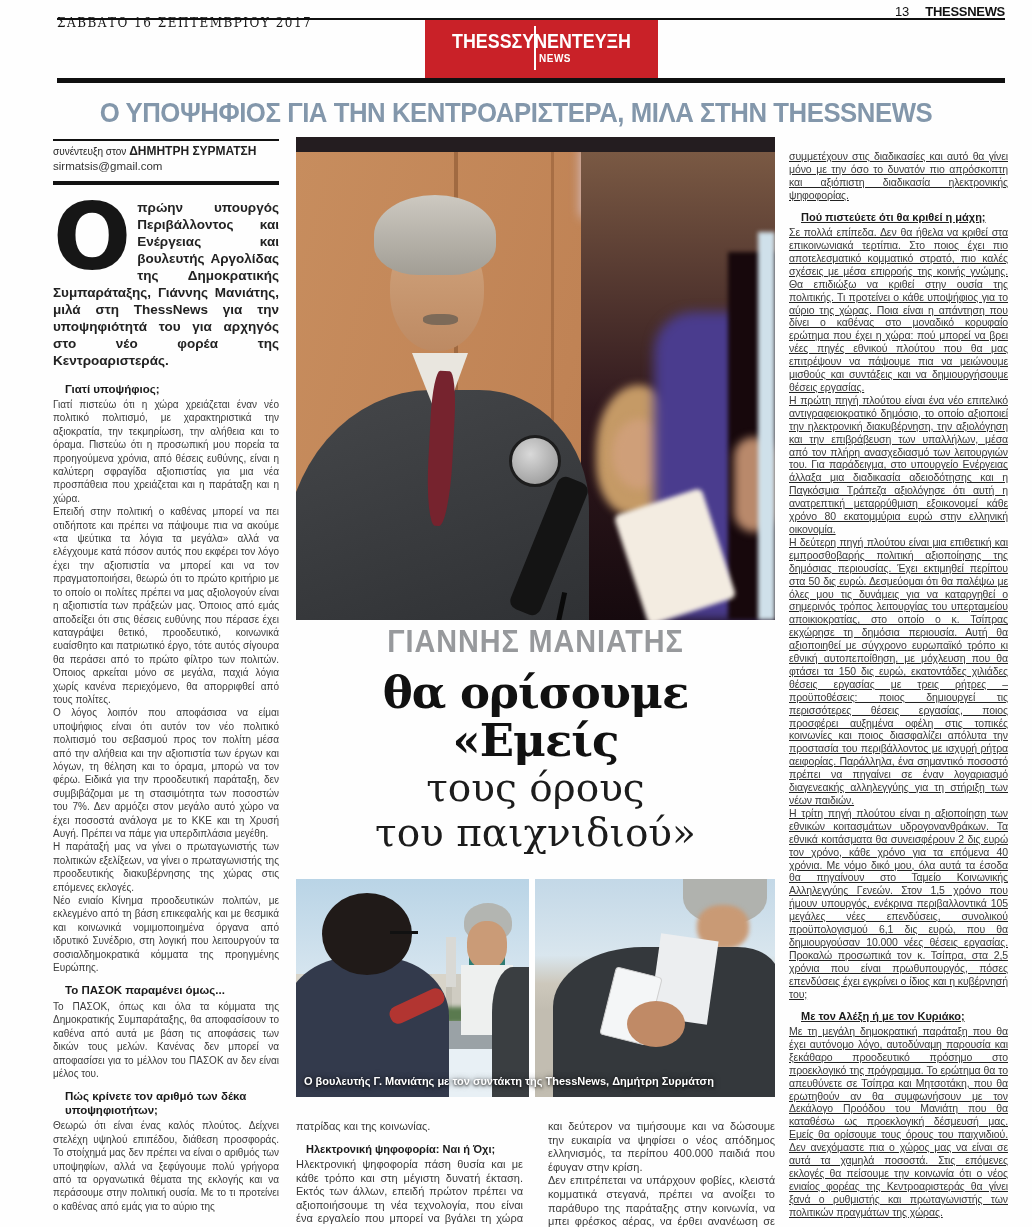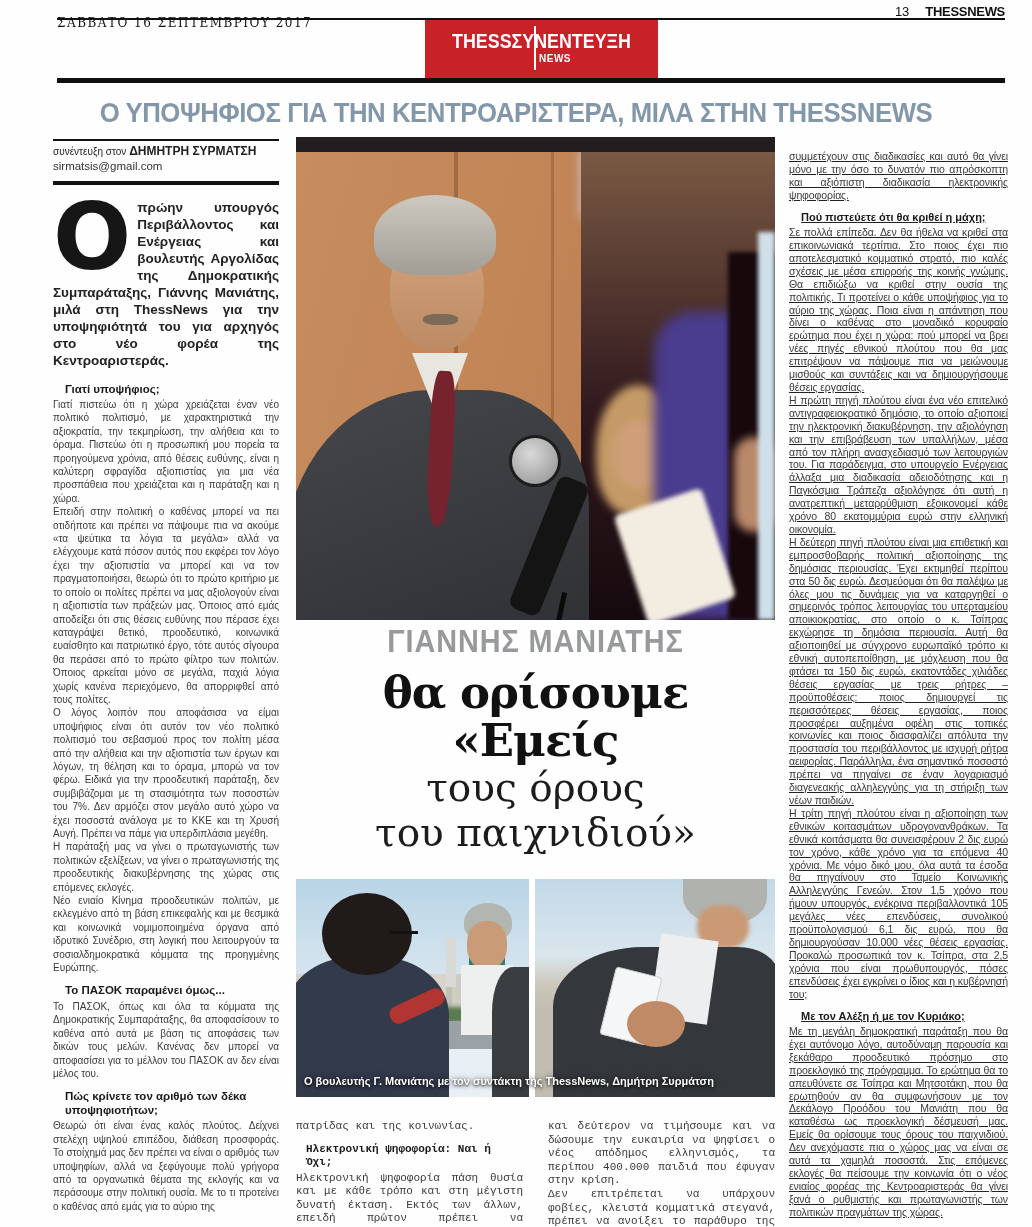--- a/index.html
+++ b/index.html
@@ -39,21 +39,21 @@
   .ph{position:absolute;}
   .person-name{position:absolute;left:0;top:487px;width:100%;text-align:center;font-weight:bold;font-size:31px;
                color:#97999c;letter-spacing:1px;transform:scaleX(.93);white-space:nowrap;}
   .quote{position:absolute;left:0;top:532px;width:100%;text-align:center;font-family:"DejaVu Serif",serif;color:#111;}
   .quote .big{font-size:45px;line-height:48px;font-weight:bold;letter-spacing:-1px;}
   .quote .small{font-size:39px;line-height:45px;font-weight:normal;color:#1c1c1c;}
   .photo2{position:absolute;left:0;top:742px;width:479px;height:218px;overflow:hidden;background:#cfdde8;}
   .p2-caption{position:absolute;left:8px;bottom:10px;right:8px;color:#fff;font-weight:bold;font-size:11px;
               text-shadow:0 1px 3px rgba(0,0,0,.85),0 0 6px rgba(0,0,0,.5);z-index:5;}
   .mid-cols{position:absolute;left:0;top:983px;width:479px;height:107px;display:flex;gap:25px;overflow:hidden;}
-  .mid-col{width:227px;overflow:hidden;font-family:Liberation Mono, monospace;}
+  .mid-col{width:227px;overflow:hidden;}
   .mid-col .q{font-size:11px;padding-left:10px;margin-top:9px;}
   .mid-col .a{font-size:11px;line-height:13.6px;}
   
   .col-right{position:absolute;left:789px;top:150px;width:219px;height:1075px;overflow:hidden;text-decoration:underline;}
   .col-right .a{font-size:10.5px;line-height:12.9px;letter-spacing:-0.1px;}
   .col-right .q{font-size:11px;margin-top:9px;}
   .blur2{filter:blur(2px);} .blur4{filter:blur(4px);} .blur6{filter:blur(6px);}
 </style>
 </head>
 <body>

